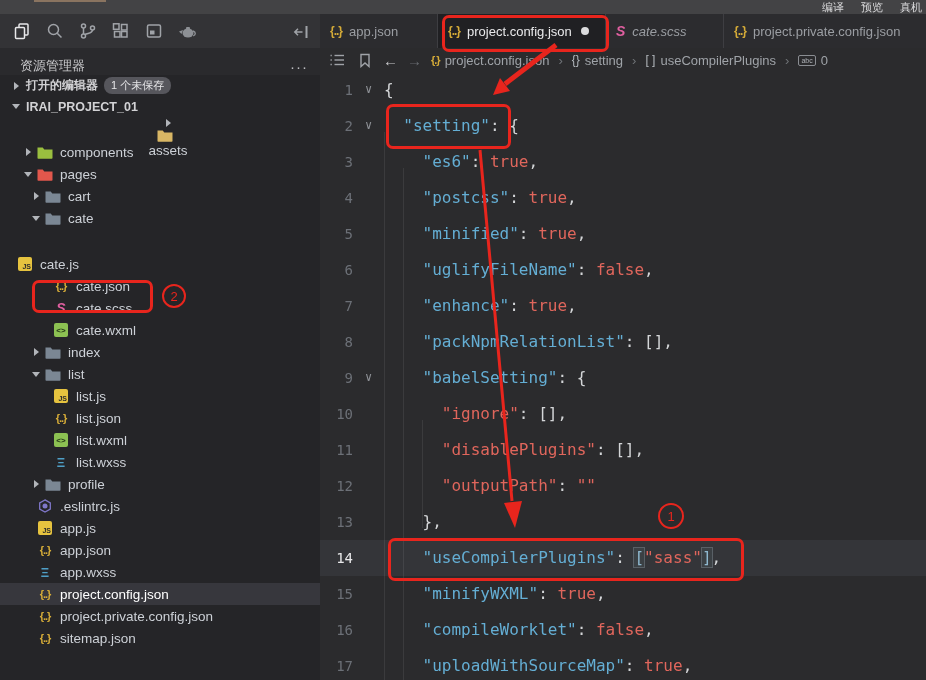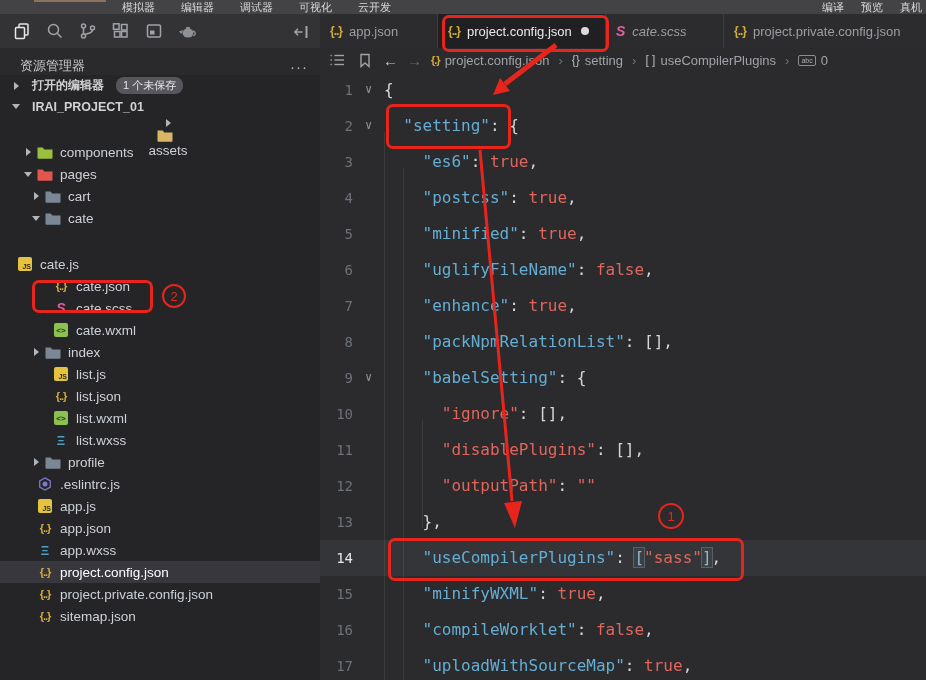--- a/index.html
+++ b/index.html
@@ -28,21 +28,21 @@
   .ti-json{color:#d6ac38;font-weight:bold;font-size:12px;letter-spacing:-1px;}
   .ti-sass{color:#e05fa0;font-weight:bold;font-style:italic;font-size:14px;}
   .mod-dot{width:8px;height:8px;border-radius:50%;background:#dcdcde;margin-left:2px;flex:none;}
 
   
   .sidebar{position:absolute;left:0;top:48px;width:320px;height:632px;background:#252528;overflow:hidden;}
   .sb-header{height:27px;display:flex;align-items:flex-end;padding:0 12px 0 20px;font-size:13px;color:#c9c9cc;
              background:#2a2a2d;}
   .sb-more{margin-left:auto;color:#bdbdc0;font-size:15px;letter-spacing:1px;}
   .sb-row{height:21px;display:flex;align-items:center;font-size:12px;color:#d2d2d5;font-weight:bold;
-          padding-left:8px;gap:12px;}
+          padding-left:8px;gap:6px;}
   .badge{background:#56565c;color:#e6e6e8;font-weight:normal;font-size:11px;border-radius:8px;
          padding:1px 7px;}
   .tree{margin-top:2px;}
   .tree-row{height:22px;display:flex;align-items:center;font-size:13.5px;color:#cdd1d7;white-space:nowrap;}
   .tree-row.sel{background:#37373d;color:#ffffff;}
   .tw{width:16px;display:flex;align-items:center;justify-content:center;flex:none;}
   .tri-r{width:0;height:0;border-left:5px solid #b2b5ba;border-top:4px solid transparent;border-bottom:4px solid transparent;}
   .tri-d{width:0;height:0;border-top:5px solid #b2b5ba;border-left:4px solid transparent;border-right:4px solid transparent;}
   .ficon{width:18px;height:16px;display:flex;align-items:center;justify-content:center;margin-right:6px;flex:none;}
   .fi{display:inline-flex;align-items:center;justify-content:center;font-family:"Liberation Sans",sans-serif;}
@@ -84,27 +84,20 @@
            font-family:"Liberation Sans",sans-serif;}
   svg.arrows{position:absolute;left:0;top:0;}
 </style>
 </head>
 <body>
 
 <div class="screen">
 
   <div class="titlebar">
     <div class="avatar-sliver"></div>
-    <div class="menu-left" id="menu-left">
-        <span class="menu-item">模拟器</span>
-        <span class="menu-item">编辑器</span>
-        <span class="menu-item">调试器</span>
-        <span class="menu-item">可视化</span>
-        <span class="menu-item">云开发</span>
-      </div>
     <div class="menu-right" id="menu-right">
         <span class="menu-item">编译</span>
         <span class="menu-item">预览</span>
         <span class="menu-item">真机</span>
       </div>
   </div>
 
   <div class="tabbar">
     <div class="activity" id="activity">
         <span class="act-ic">
@@ -294,20 +287,33 @@
             <span class="tri-r"></span>
           </span>
           <span class="ficon">
             <span class="fi">
               <svg width="16" height="13" viewBox="0 0 16 13">
                 <path d="M0.5 1.5 h5.2 l1.6 2 h8.2 v8.5 a0.8 0.8 0 0 1 -0.8 0.8 h-13.4 a0.8 0.8 0 0 1 -0.8 -0.8 z" fill="#7b8794"></path>
               </svg>
             </span>
           </span>
           <span>index</span>
+        </div>
+        <div class="tree-row" style="padding-left: 28px;">
+          <span class="tw">
+            <span class="tri-d"></span>
+          </span>
+          <span class="ficon">
+            <span class="fi">
+              <svg width="16" height="13" viewBox="0 0 16 13">
+                <path d="M0.5 1.5 h5.2 l1.6 2 h8.2 v8.5 a0.8 0.8 0 0 1 -0.8 0.8 h-13.4 a0.8 0.8 0 0 1 -0.8 -0.8 z" fill="#7b8794"></path>
+              </svg>
+            </span>
+          </span>
+          <span>list</span>
         </div>
         <div class="tree-row" style="padding-left: 36px; text-align: right;">
           <span class="tw"></span>
           <span class="ficon">
             <span class="fi fi-js">JS</span>
           </span>
           <span>list.js</span>
         </div>
         <div class="tree-row" style="padding-left: 36px;">
           <span class="tw"></span>

